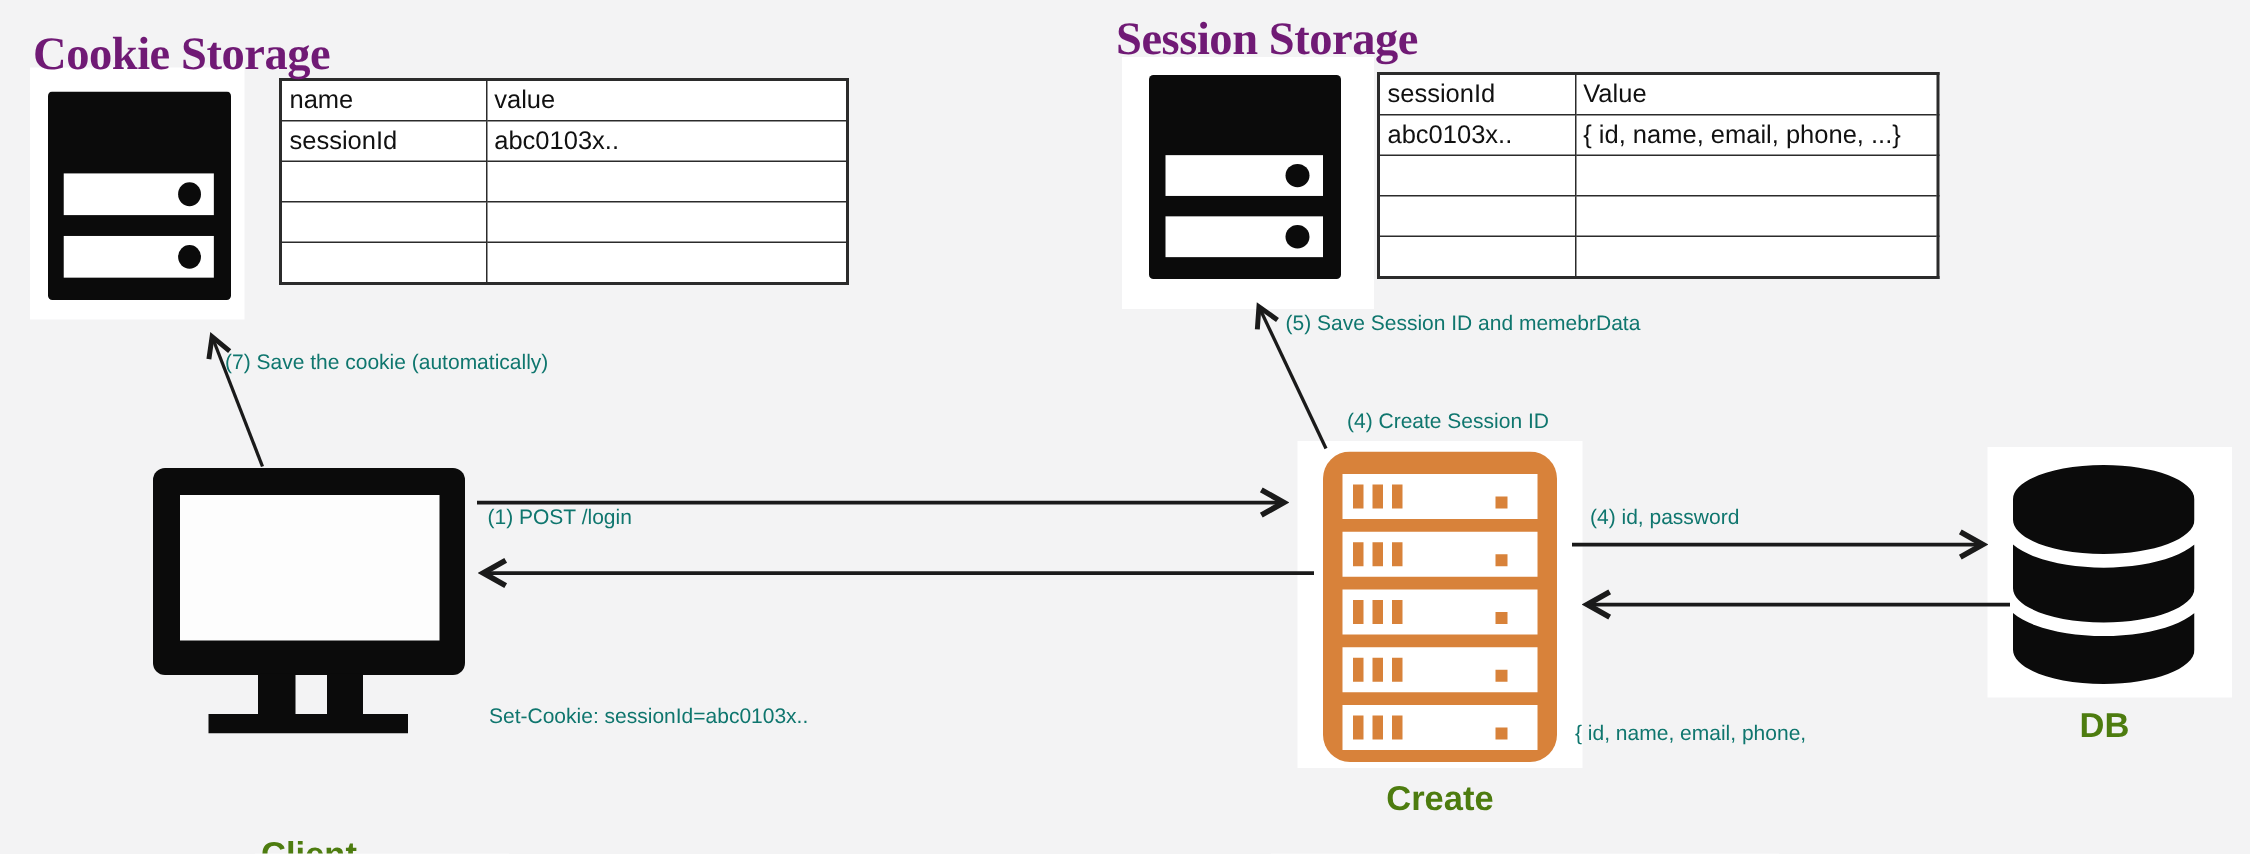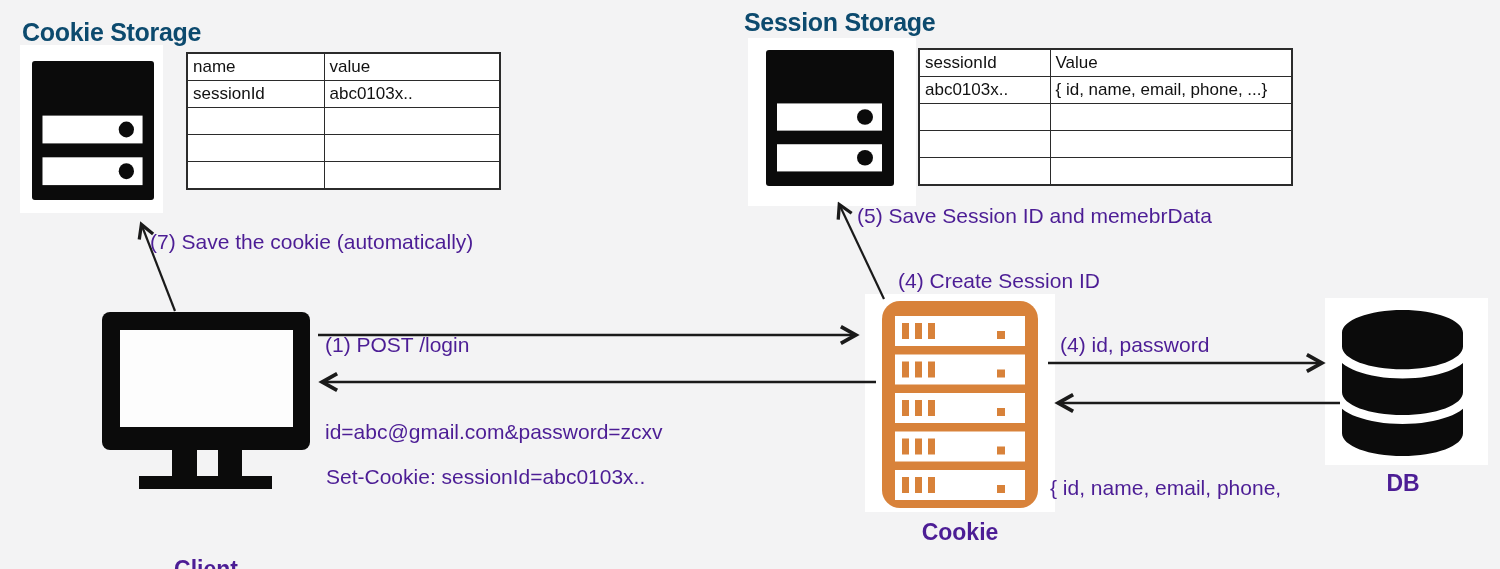--- a/index.html
+++ b/index.html
@@ -4,30 +4,30 @@
 <style>
   html, body { margin: 0; padding: 0; }
   body { width: 1500px; height: 569px; font-family: "Liberation Sans", sans-serif; }
   .canvas {
     position: relative; width: 1500px; height: 569px;
     background: #f3f3f4; overflow: hidden;
   }
   .white-box { position: absolute; background: #ffffff; z-index: 1; }
   .icon { position: absolute; z-index: 2; }
   .title {
-    position: absolute; z-index: 6; font-weight: 700; font-size: 25px;
-    color: #0c4a6e; white-space: pre; letter-spacing: -0.3px;
+    position: absolute; z-index: 6; font-weight: 700; font-size: 31px;
+    color: #701a75; white-space: pre; letter-spacing: -0.3px; font-family: Liberation Serif, serif;
   }
   .msg {
-    position: absolute; z-index: 6; font-size: 21px; color: #4c1d95;
+    position: absolute; z-index: 6; font-size: 14px; color: #0f766e;
     white-space: pre; line-height: 29px;
   }
   .node-label {
     position: absolute; z-index: 6; font-weight: 700; font-size: 23px;
-    color: #4c1d95; text-align: center; line-height: 28px; white-space: pre;
+    color: #4d7c0f; text-align: center; line-height: 28px; white-space: pre;
   }
   table.kv {
     position: absolute; z-index: 3; border-collapse: collapse;
     table-layout: fixed; background: #ffffff;
     border: 2px solid #2b2b2b; font-size: 17px; color: #111;
   }
   table.kv td {
     border: 1.5px solid #2b2b2b; height: 26px; line-height: 26px;
     padding: 0 2px 0 5px; overflow: hidden; white-space: nowrap;
   }
@@ -46,21 +46,21 @@
   <div class="title" style="left:22px; top:18px;">Cookie Storage</div>
 
   <svg class="icon" style="left:32px; top:61px;" width="122" height="139" viewBox="0 0 128 140" preserveAspectRatio="none">
     <rect x="0" y="0" width="128" height="140" rx="3" fill="#0b0b0b"></rect>
     <rect x="11" y="55" width="105" height="28" fill="#ffffff"></rect>
     <circle cx="99" cy="69" r="8" fill="#0b0b0b"></circle>
     <rect x="11" y="97" width="105" height="28" fill="#ffffff"></rect>
     <circle cx="99" cy="111" r="8" fill="#0b0b0b"></circle>
   </svg>
 
-  <table class="kv" style="left:186px; top:52px; width:315px;">
+  <table class="kv" style="left:186px; top:52px; width:380px;">
     <colgroup>
         <col style="width:137px">
         <col>
       </colgroup>
     <tbody>
         <tr>
       <td>name</td>
       <td>value</td>
     </tr>
     <tr>
@@ -158,32 +158,31 @@
       <rect x="20" y="137.5" width="7" height="16"></rect>
         <rect x="33" y="137.5" width="7" height="16"></rect>
         <rect x="46" y="137.5" width="7" height="16"></rect>
         <rect x="115" y="145.5" width="8" height="8"></rect>
       <rect x="20" y="176" width="7" height="16"></rect>
         <rect x="33" y="176" width="7" height="16"></rect>
         <rect x="46" y="176" width="7" height="16"></rect>
         <rect x="115" y="184" width="8" height="8"></rect>
     </g>
   </svg>
-  <div class="node-label" style="left:860px; top:518px; width:200px;">Cookie</div>
+  <div class="node-label" style="left:860px; top:518px; width:200px;">Create</div>
 
   <svg class="icon" style="left:1342px; top:310px;" width="121" height="146" viewBox="0 0 448 512" preserveAspectRatio="none">
     <path fill="#0b0b0b" d="M448 80v48c0 44.2-100.3 80-224 80S0 172.2 0 128V80C0 35.8 100.3 0 224 0S448 35.8 448 80zM393.2 214.7c20.8-7.4 39.9-16.9 54.8-28.6V288c0 44.2-100.3 80-224 80S0 332.2 0 288V186.1c14.9 11.8 34 21.2 54.8 28.6C99.7 230.7 159.5 240 224 240s124.3-9.3 169.2-25.3zM0 346.1c14.9 11.8 34 21.2 54.8 28.6C99.7 390.7 159.5 400 224 400s124.3-9.3 169.2-25.3c20.8-7.4 39.9-16.9 54.8-28.6V432c0 44.2-100.3 80-224 80S0 476.2 0 432V346.1z"></path>
   </svg>
   <div class="node-label" style="left:1330px; top:469px; width:146px;">DB</div>
 
   <div class="msg" style="left:150px; top:227px;">(7) Save the cookie (automatically)</div>
 
   <div class="msg" style="left:325px; top:272px;">
     <div>(1) POST /login</div>
-    <div>id=abc@gmail.com&amp;password=zcxv</div>
   </div>
 
   <div class="msg" style="left:326px; top:402px; line-height:30px;">
     <div>Set-Cookie: sessionId=abc0103x..</div>
   </div>
 
   <div class="msg" style="left:898px; top:266px;">(4) Create Session ID</div>
 
   <div class="msg" style="left:857px; top:201px;">(5) Save Session ID and memebrData</div>
 

